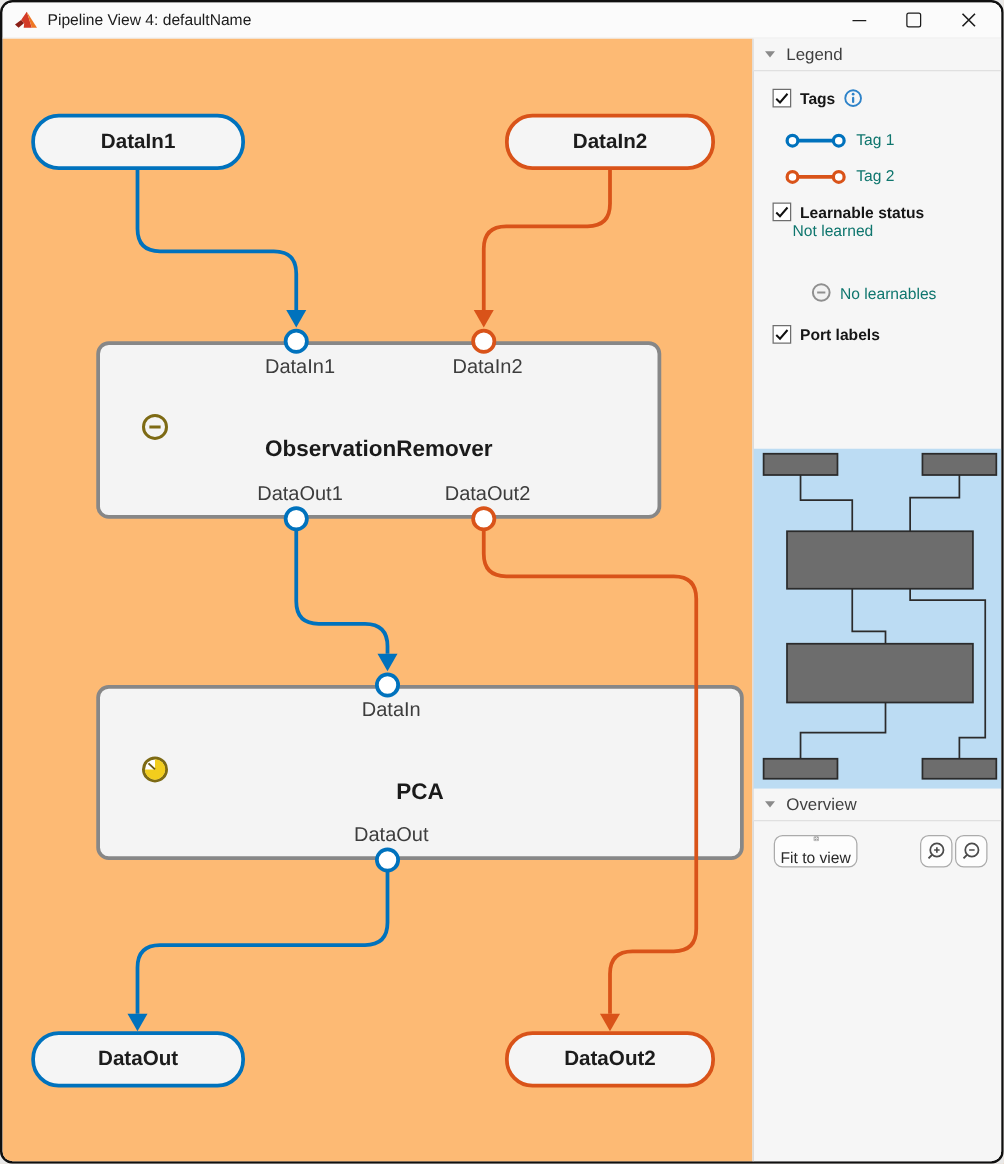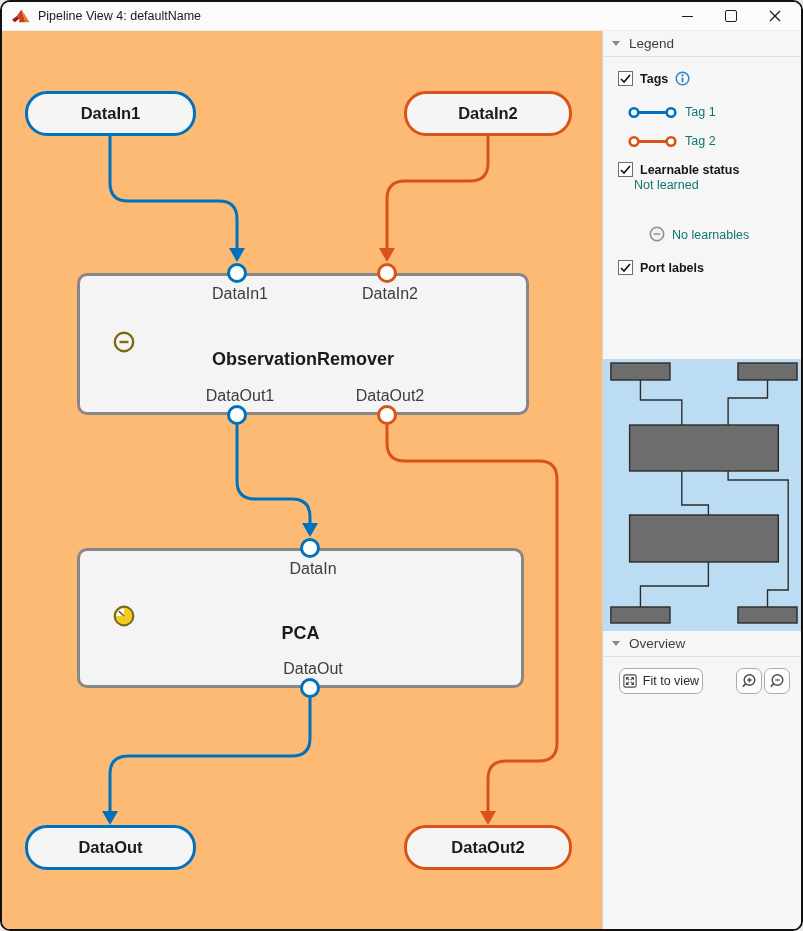--- a/index.html
+++ b/index.html
@@ -102,21 +102,21 @@
         <span class="portlabel" style="left:310px; bottom:7px;">DataOut2</span>
         <span class="status-ic">
           <svg width="22" height="22" viewBox="0 0 22 22">
             <circle cx="11" cy="11" r="9.2" fill="none" stroke="#7d6a14" stroke-width="2.4"></circle>
             <line x1="6.5" y1="11" x2="15.5" y2="11" stroke="#7d6a14" stroke-width="2.4"></line>
           </svg>
         </span>
         <div class="block-title">ObservationRemover</div>
       </div>
 
-      <div class="block" style="left:75px; top:517px; width:447px; height:140px;">
+      <div class="block" style="left:75px; top:517px; width:518px; height:140px;">
         <span class="portlabel" style="left:233px; top:9px;">DataIn</span>
         <span class="portlabel" style="left:233px; bottom:7px;">DataOut</span>
         <span class="status-ic">
           <svg width="22" height="22" viewBox="0 0 22 22">
             <circle cx="11" cy="11" r="9.2" fill="#fff" stroke="#7d6a14" stroke-width="2.4"></circle>
             <path d="M11,11 L11,2.8 A8.2,8.2 0 1 1 2.8,11 Z" fill="#f2cd1d"></path>
             <line x1="11" y1="11" x2="5.8" y2="6.2" stroke="#6d5c10" stroke-width="1.6"></line>
           </svg>
         </span>
         <div class="block-title">PCA</div>
@@ -243,21 +243,21 @@
             <rect x="137" y="248" width="60" height="16"></rect>
           </g>
         </svg>
       </div>
 
       <div class="sec-hdr" style="top:600px;">
         <div class="tri"></div>
         <span>Overview</span>
       </div>
 
-      <div class="btn" style="left:16px; top:637px; width:84px; height:26px;">
+      <div class="btn" style="left:16px; top:637px; width:67px; height:26px;flex-direction:column;">
         <svg width="14" height="14" viewBox="0 0 16 16">
           <rect x="1" y="1" width="14" height="14" rx="2" fill="none" stroke="#4a4a4a" stroke-width="1.3"></rect>
           <path d="M4,6.5 V4 H6.5 M9.5,4 H12 V6.5 M12,9.5 V12 H9.5 M6.5,12 H4 V9.5" fill="none" stroke="#4a4a4a" stroke-width="1.3"></path>
           <path d="M4,4 L7,7 M12,4 L9,7 M12,12 L9,9 M4,12 L7,9" stroke="#4a4a4a" stroke-width="1.3"></path>
         </svg>
         <span>Fit to view</span>
       </div>
 
       <div class="btn" style="left:133px; top:637px; width:26px; height:26px;">
         <svg width="16" height="16" viewBox="0 0 16 16">

